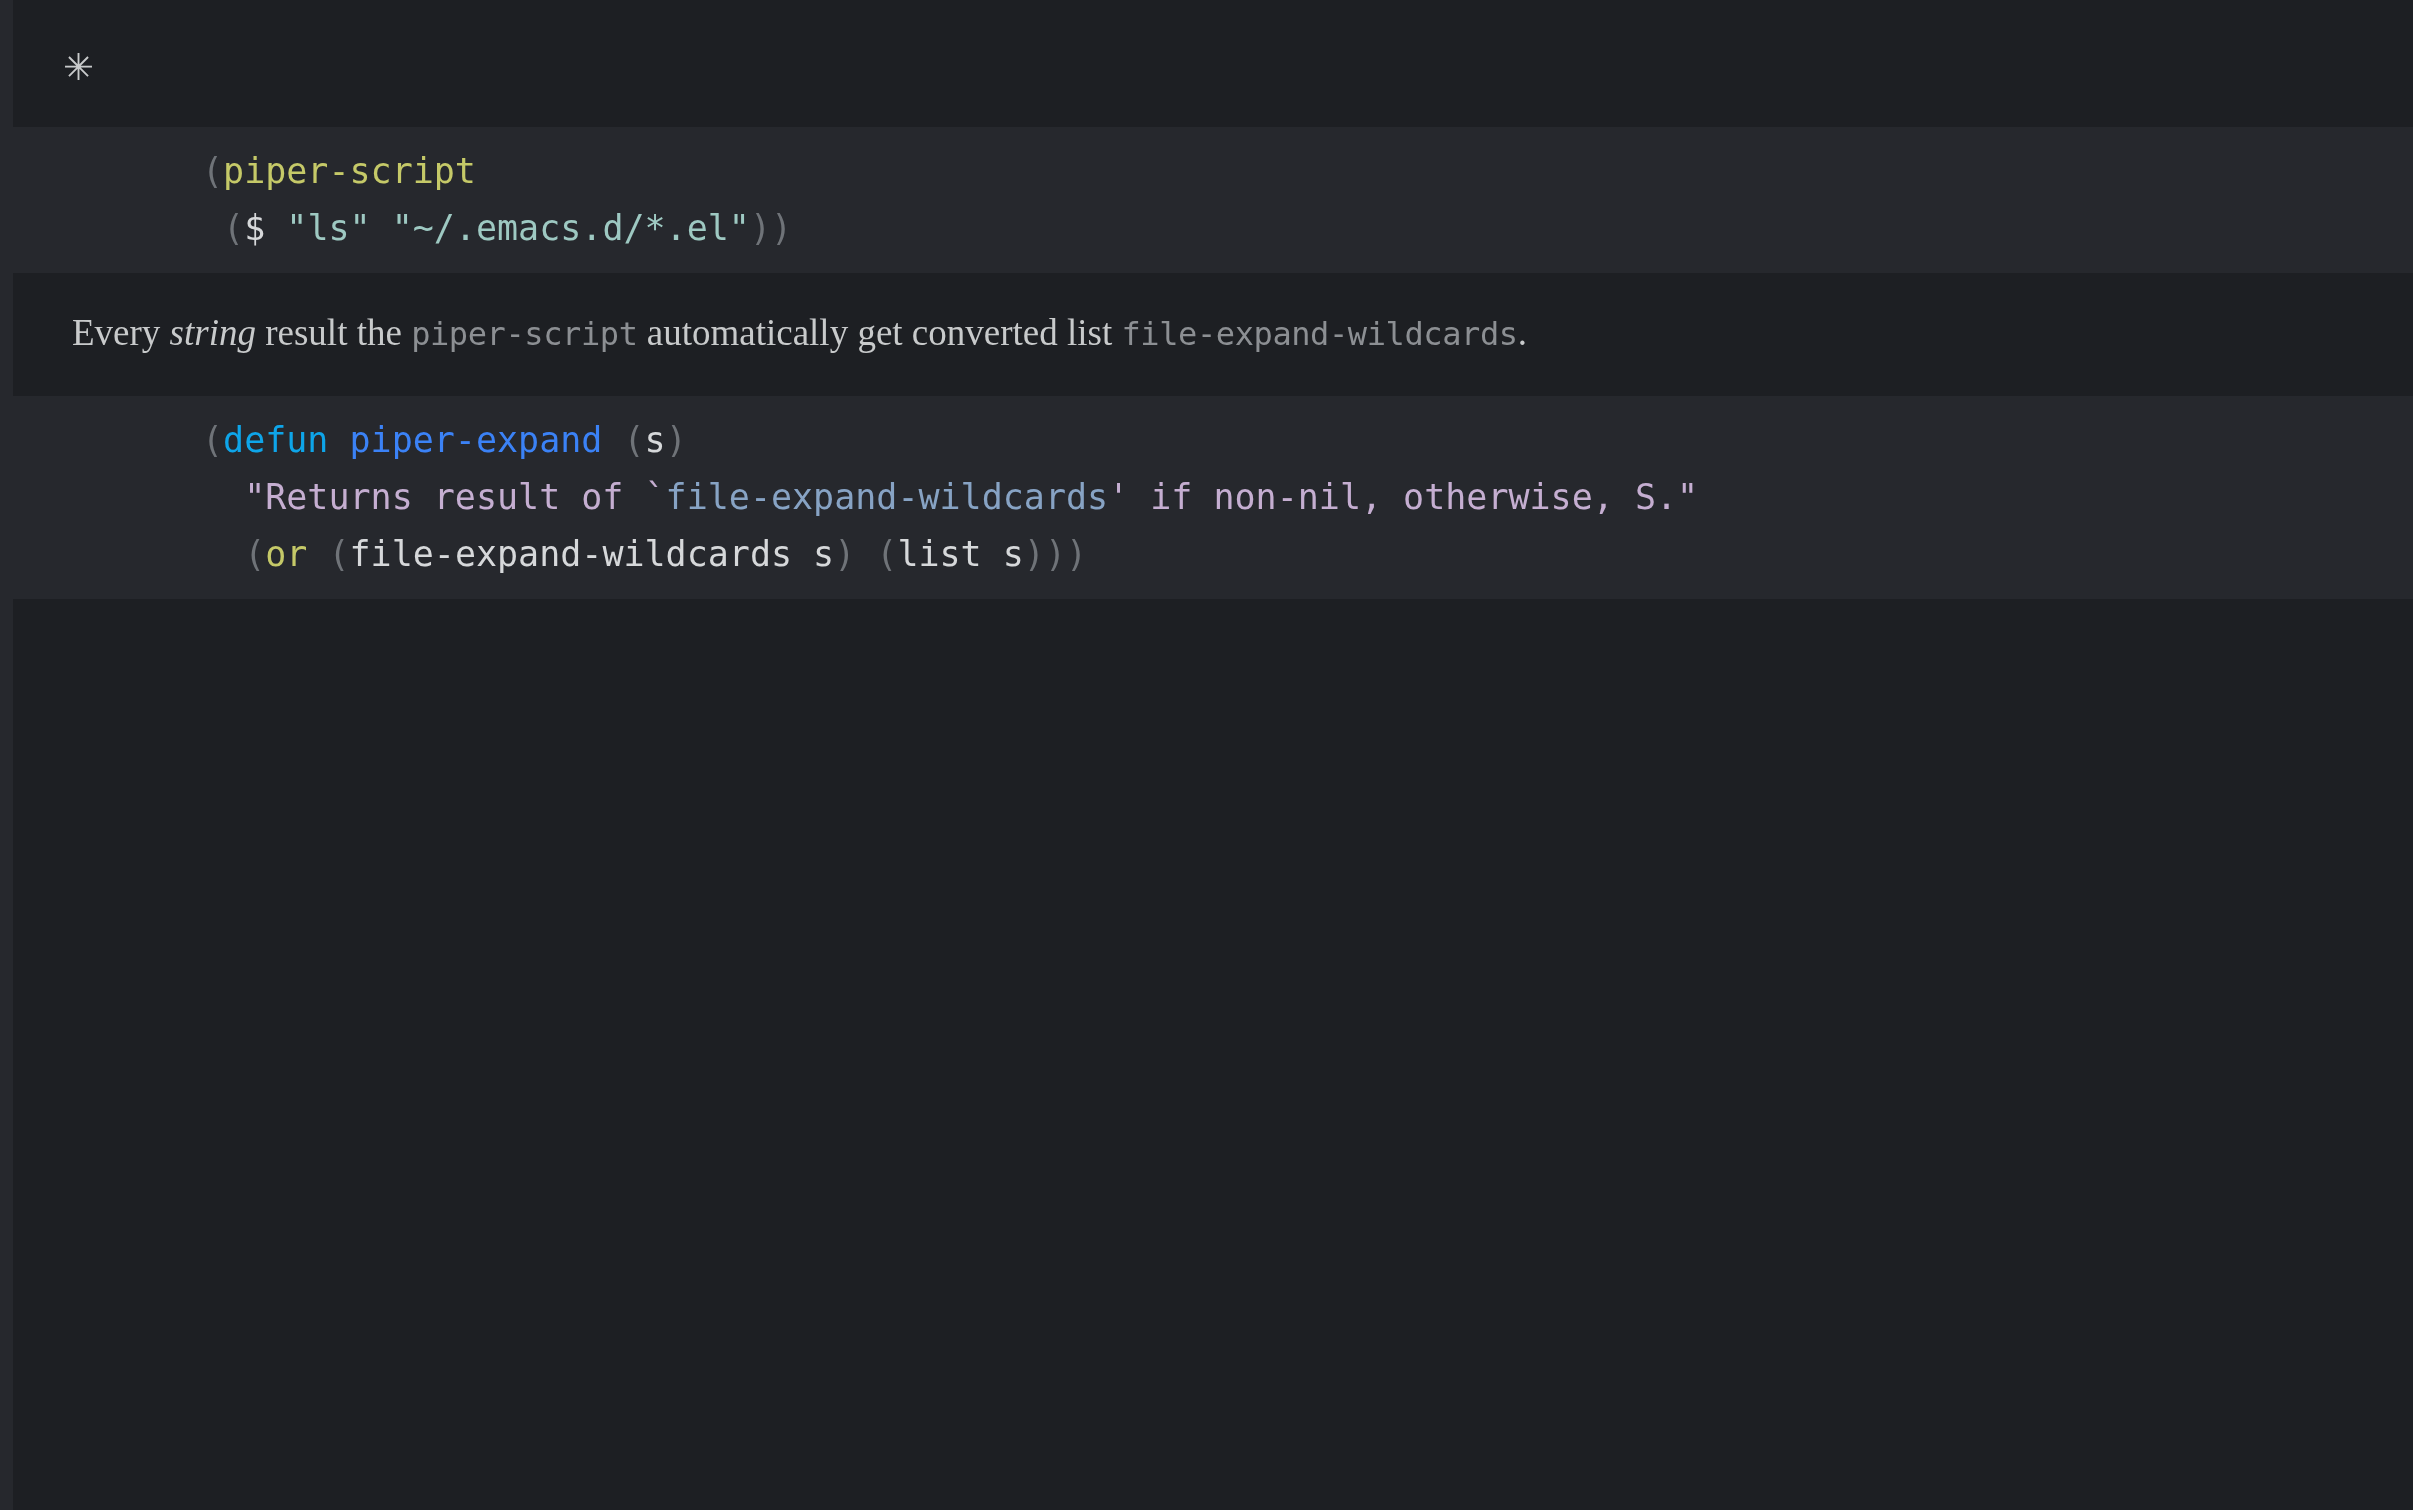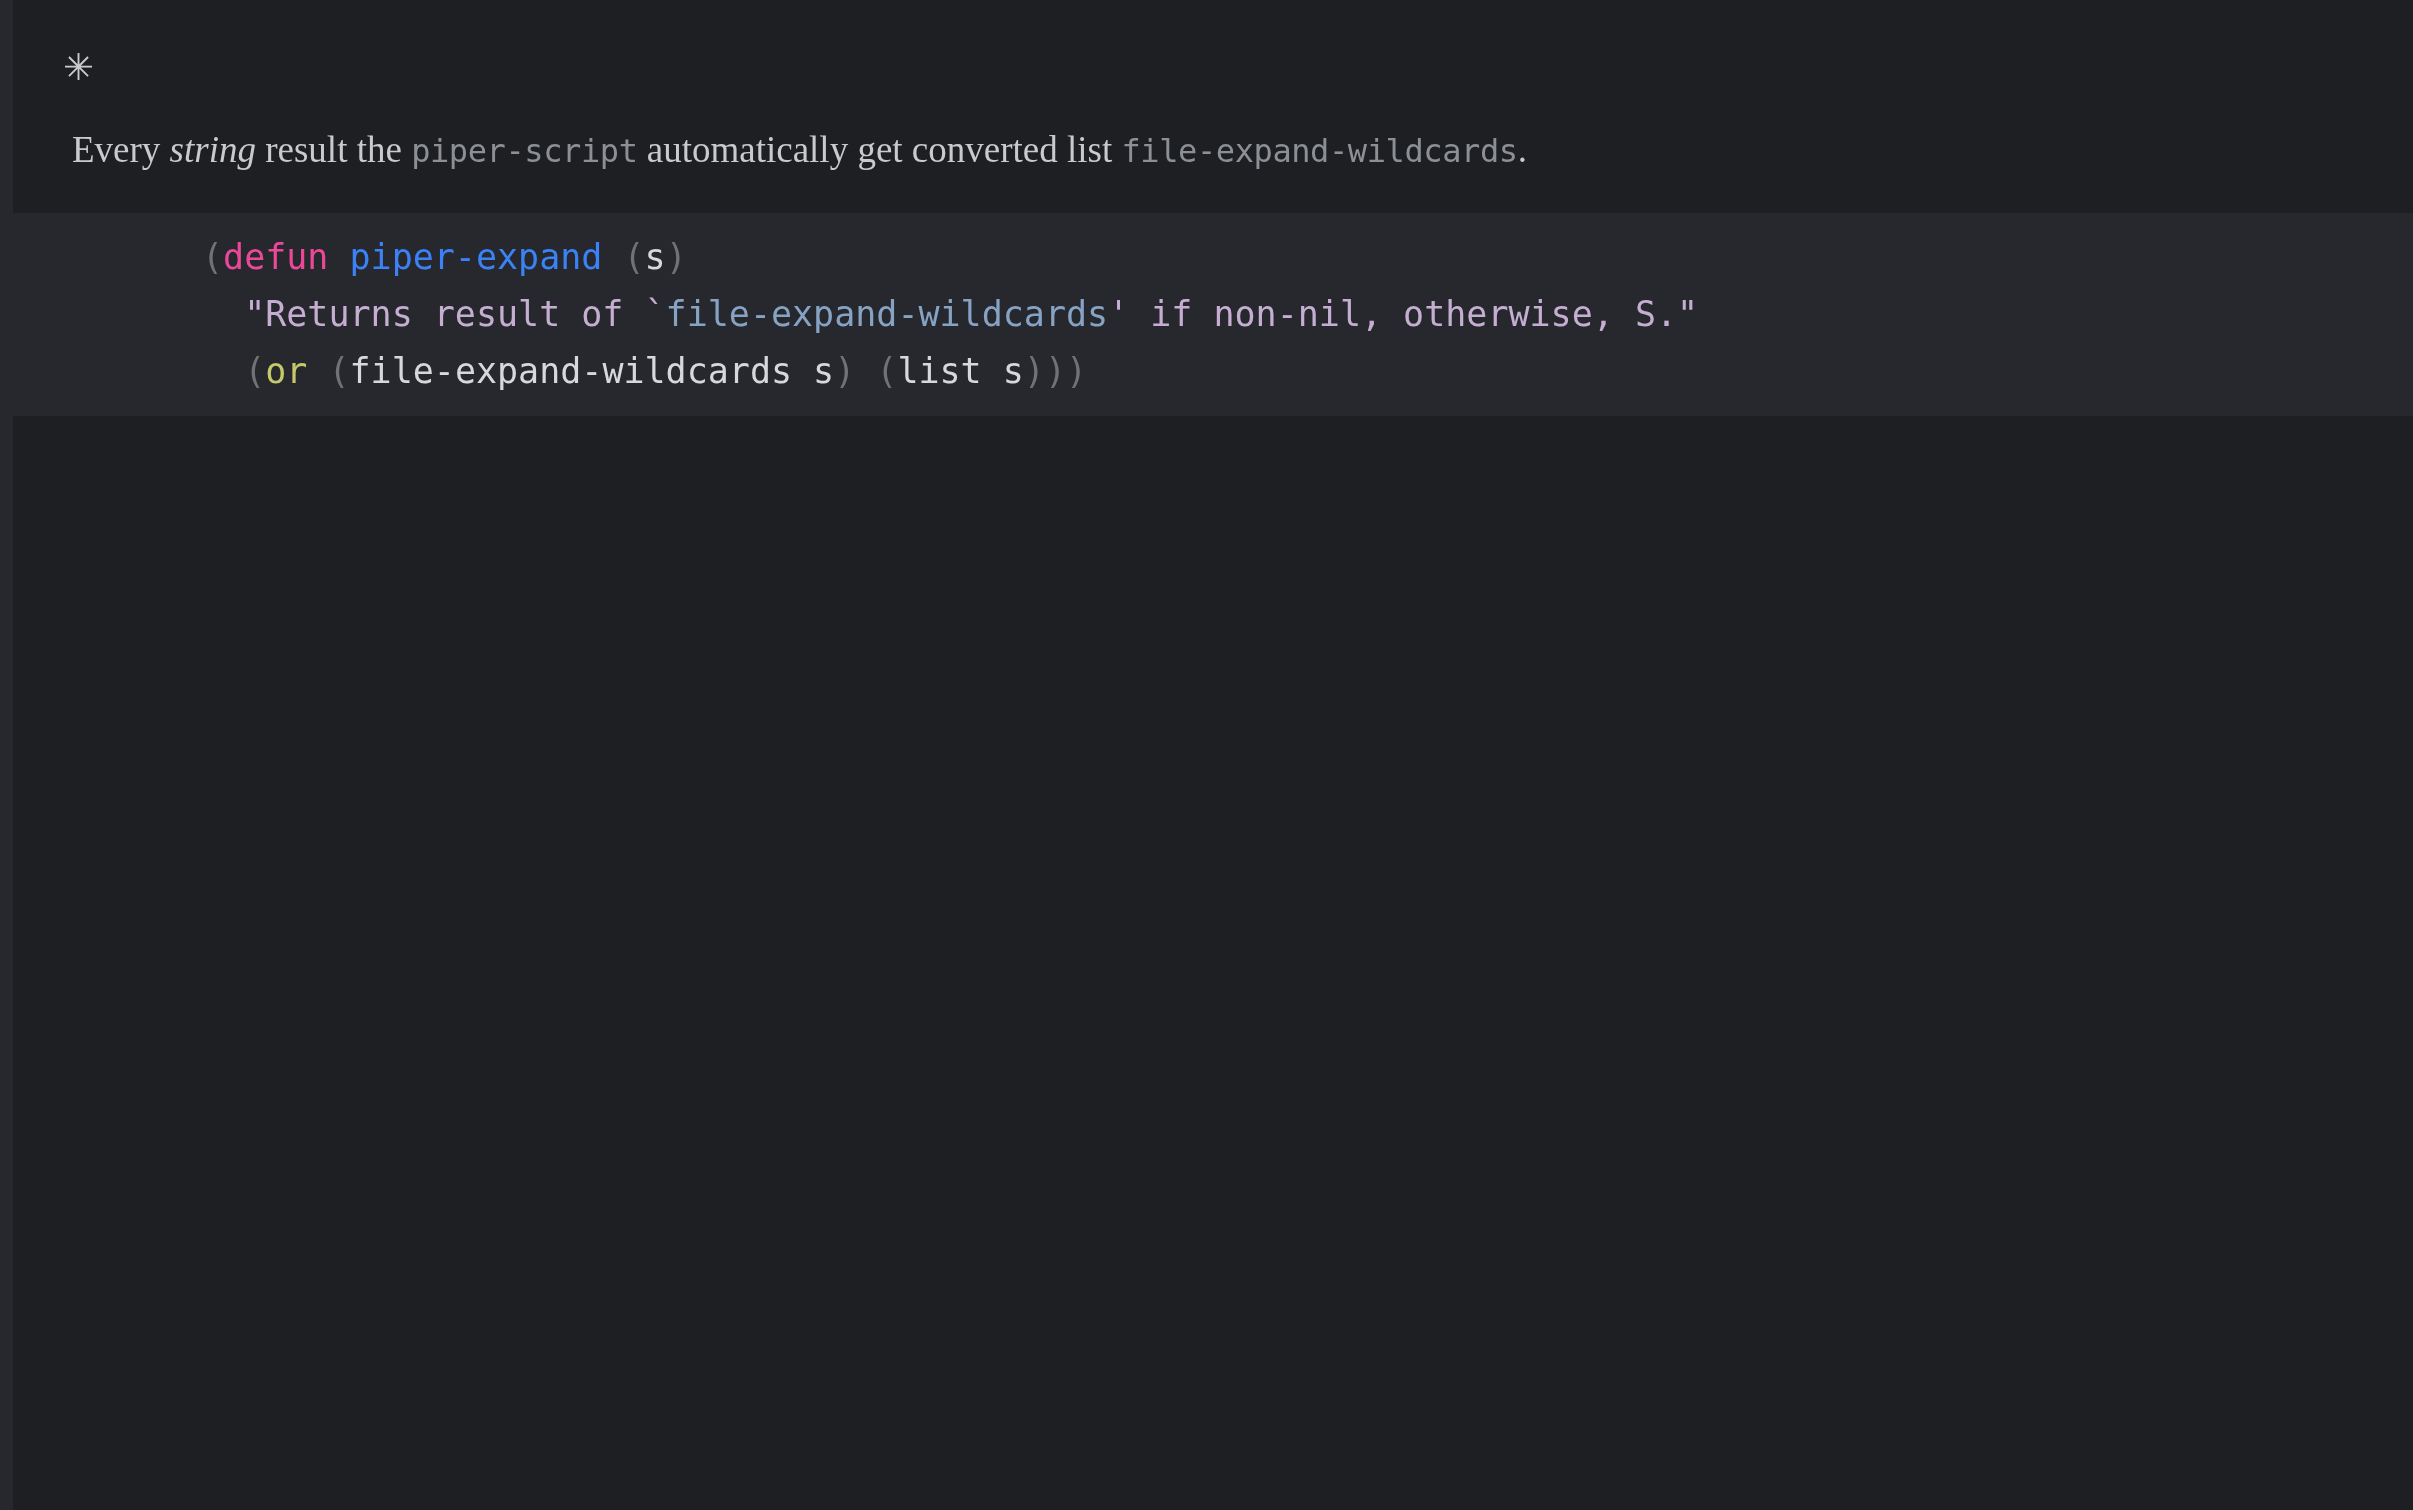--- a/index.html
+++ b/index.html
@@ -82,38 +82,39 @@
     overflow: hidden;
   }
   .srcblock .ln { display: block; padding-left: 189px; }
 
   .blk1 { margin-top: 37px; }
   .blk2 { margin-top: 40px; }
 
   
   .paren   { color: #6f7378; }
   .kw      { color: #c5c968; }   
-  .kw2     { color: #ec4899; }   
+  .kw2     { color: #0ea5e9; }   
   .fname   { color: #3b82f6; }   
   .plain   { color: #d6d8da; }
   .str     { color: #9ec9c2; }   
   .doc     { color: #c5aed1; }   
   .docref  { color: #87a3c4; }   
 </style>
 </head>
 <body>
 
 <div class="fringe"></div>
 
 <div class="page">
 
   <h1 class="heading">
     <span class="star">✳</span>
   </h1>
 
 
+  <pre class="srcblock blk1"><span class="ln"><span class="paren">(</span><span class="kw">piper-script</span></span><span class="ln"><span class="paren"> (</span><span class="plain">$</span><span class="plain"> </span><span class="str">"ls"</span><span class="plain"> </span><span class="str">"~/.emacs.d/*.el"</span><span class="paren">))</span></span></pre>
 
   <p class="para p2"><span>Every </span><em>string</em><span> result the </span><code>piper-script</code><span> automatically get converted list </span><code>file-expand-wildcards</code><span>.</span></p>
 
   <pre class="srcblock blk2"><span class="ln"><span class="paren">(</span><span class="kw2">defun</span><span class="plain"> </span><span class="fname">piper-expand</span><span class="paren"> (</span><span class="plain">s</span><span class="paren">)</span></span><span class="ln"><span class="doc">  "Returns result of `</span><span class="docref">file-expand-wildcards</span><span class="doc">' if non-nil, otherwise, S."</span></span><span class="ln"><span class="paren">  (</span><span class="kw">or</span><span class="paren"> (</span><span class="plain">file-expand-wildcards s</span><span class="paren">) (</span><span class="plain">list s</span><span class="paren">)))</span></span></pre>
 
 </div>
 
 
 </body></html>

